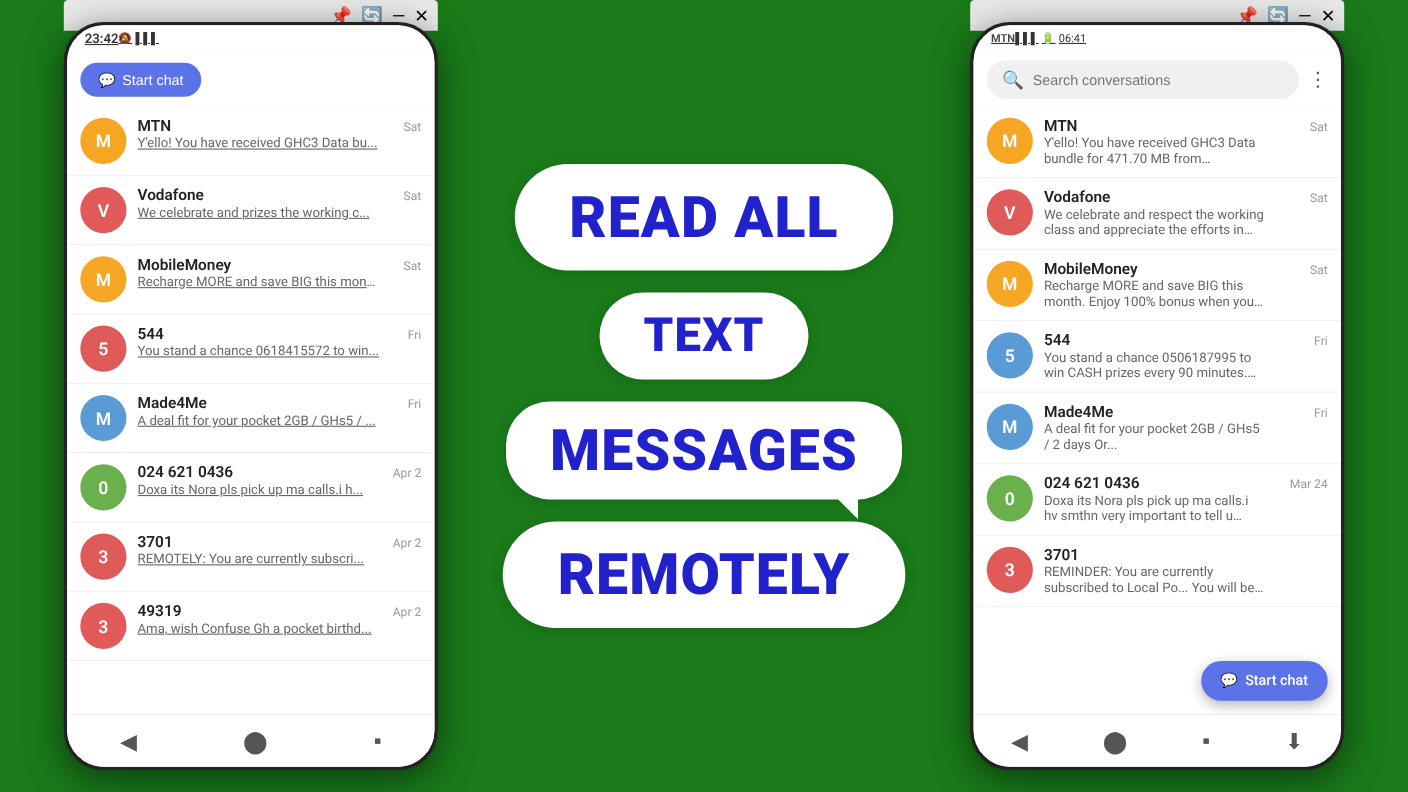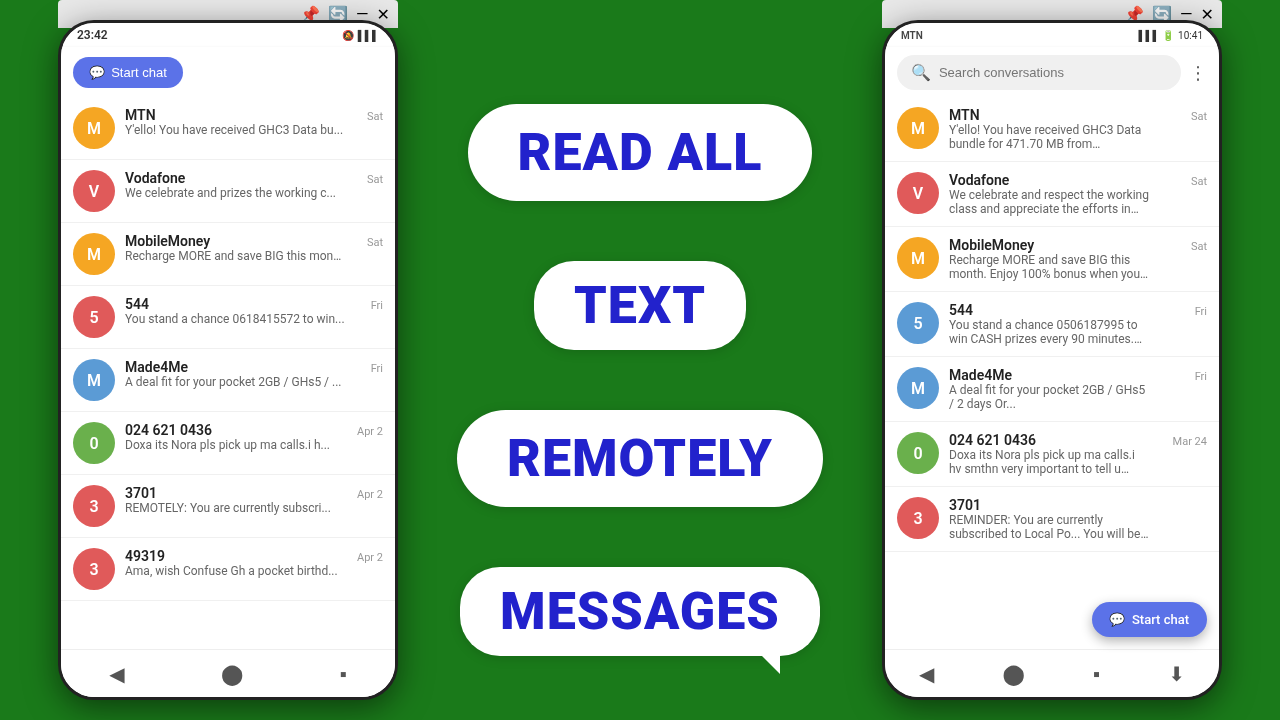--- a/index.html
+++ b/index.html
@@ -55,27 +55,27 @@
       position: absolute;
       top: 0; left: 0; right: 0; bottom: 0;
       background: #f5f5f5;
       border-radius: 34px;
       overflow: hidden;
     }
 
     
     .status-bar {
       display: flex;
-      justify-content: space-between;
       align-items: center;
       padding: 4px 16px;
       background: #fff;
       font-size: 11px;
       color: #333;
       height: 24px;
+      text-decoration: underline;
     }
 
     .status-bar .time { font-weight: 600; font-size: 12px; }
 
     .status-icons {
       display: flex;
       gap: 3px;
       align-items: center;
       font-size: 10px;
     }
@@ -183,20 +183,21 @@
       white-space: nowrap;
     }
 
     .conv-preview {
       font-size: 12px;
       color: #666;
       white-space: nowrap;
       overflow: hidden;
       text-overflow: ellipsis;
       max-width: 220px;
+      text-decoration: underline;
     }
 
     .conv-preview-right {
       font-size: 12px;
       color: #666;
       overflow: hidden;
       display: -webkit-box;
       -webkit-line-clamp: 2;
       -webkit-box-orient: vertical;
       max-width: 200px;
@@ -255,38 +256,37 @@
       gap: 20px;
       pointer-events: none;
     }
 
     .overlay-bubble {
       background: #fff;
       border-radius: 40px;
       padding: 16px 40px;
       text-align: center;
       box-shadow: 0 2px 12px rgba(0,0,0,0.15);
-      margin-top: 40px;
     }
 
     .overlay-bubble.large {
       border-radius: 50px;
       padding: 20px 50px;
     }
 
     .overlay-text {
       font-size: 52px;
       font-weight: 900;
       color: #2222cc;
       letter-spacing: 1px;
       line-height: 1.1;
     }
 
     .overlay-text.medium {
-      font-size: 52px;
+      font-size: 43px;
     }
 
     .overlay-bubble.speech {
       position: relative;
     }
 
     .speech-tail {
       position: absolute;
       bottom: -18px;
       right: 40px;
@@ -456,38 +456,38 @@
   </div>
 </div>
 
 <div class="center-overlay">
   <div class="overlay-bubble large">
     <span class="overlay-text">READ ALL</span>
   </div>
   <div class="overlay-bubble">
     <span class="overlay-text medium">TEXT</span>
   </div>
-  <div class="overlay-bubble large">
-    <span class="overlay-text">REMOTELY</span>
-  </div>
   <div class="overlay-bubble speech">
     <span class="overlay-text">MESSAGES</span>
     <div class="speech-tail"></div>
+  </div>
+  <div class="overlay-bubble large">
+    <span class="overlay-text">REMOTELY</span>
   </div>
 </div>
 
 <div class="phone phone-right">
   <div class="phone-screen">
 
     <div class="status-bar">
       <span class="carrier-left">MTN</span>
       <div class="status-icons">
         <span>▌▌▌</span>
         <span>🔋</span>
-        <span>10:41</span>
+        <span>06:41</span>
       </div>
     </div>
 
     <div class="action-bar">
       <div class="search-bar">
         <span>🔍</span>
         <input type="text" placeholder="Search conversations" style="">
       </div>
       <span class="more-icon">⋮</span>
     </div>

